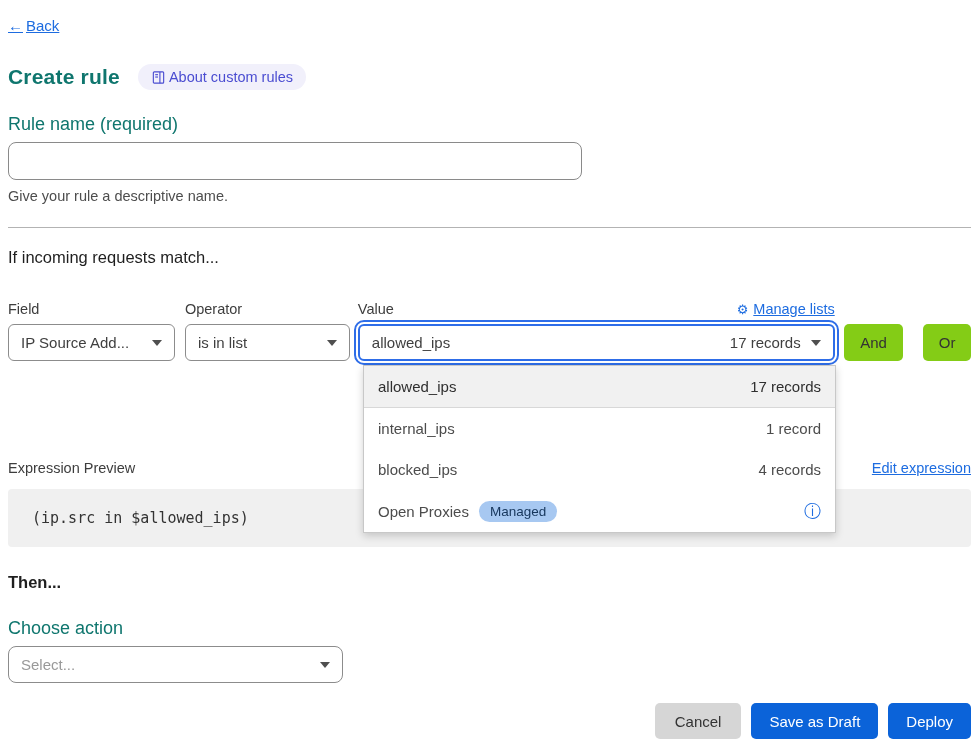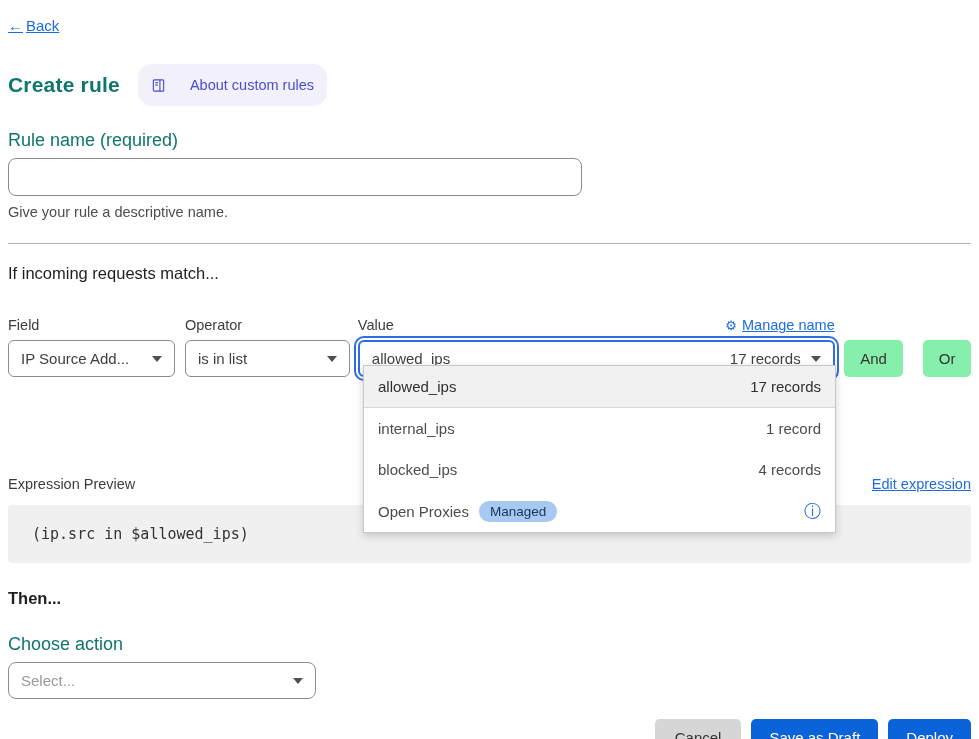--- a/index.html
+++ b/index.html
@@ -15,23 +15,23 @@
 
   
   .link { color:#1d6ce0; text-decoration:underline; cursor:pointer; font-size:14.5px; }
   .back-link { display:inline-flex; align-items:center; gap:3px; margin-top:17px; font-size:15px; }
   .back-arrow { text-decoration:none; display:inline-block; }
 
   
   .title-row { display:flex; align-items:center; gap:18px; margin-top:29px; }
   .page-title { font-size:21px; font-weight:bold; color:#0f766e; letter-spacing:.2px; }
   .about-badge {
-    display:inline-flex; align-items:center; gap:24px;
+    display:inline-flex; align-items:center; gap:3px;
     background:#f1f0fb; color:#4a4cd1;
-    font-size:14.5px; padding:13px 13px; border-radius:14px; cursor:pointer;
+    font-size:14.5px; padding:5px 13px; border-radius:14px; cursor:pointer;
   }
   .about-badge svg { display:block; }
 
   
   .field-label { margin-top:24px; font-size:18px; color:#0f766e; }
   .rule-name-input {
     display:block; margin-top:7px; width:574px; height:38px;
     border:1px solid #8a8a8a; border-radius:8px; outline:none;
     font-size:15px; padding:0 12px; color:#333;
     font-family:"Liberation Sans", sans-serif;
@@ -66,21 +66,21 @@
   .select-focused {
     border:2px solid #2e6de8;
     outline:2px solid #2e6de8; outline-offset:2px;
     border-radius:6px;
   }
   .select-right { display:flex; align-items:center; }
   .select-meta { color:#3f3f3f; font-size:15px; }
   .truncate { white-space:nowrap; overflow:hidden; text-overflow:ellipsis; max-width:118px; }
 
   .small-btn {
-    height:37px; border:none; border-radius:5px; background:#86efac; color:#333;
+    height:37px; border:none; border-radius:5px; background:#84cc16; color:#333;
     font-size:15px; font-family:"Liberation Sans", sans-serif; cursor:pointer;
   }
   .and-btn { width:60px; margin-left:9px; }
   .or-btn  { width:48px; margin-left:20px; }
 
   
   .list-dropdown {
     position:absolute; left:363px; top:365px; width:473px;
     background:#fff; border:1px solid #c8c8c8;
     box-shadow:0 3px 8px rgba(0,0,0,.18); z-index:10;
@@ -101,21 +101,21 @@
   .expr-header { display:flex; justify-content:space-between; align-items:baseline; margin-top:99px; }
   .expr-label { font-size:14.5px; color:#3d3d3d; }
   .expr-box {
     margin-top:13px; height:58px; background:#f0f0f0; border-radius:4px;
     display:flex; align-items:center; padding:0 24px;
     font-family:"DejaVu Sans Mono", monospace; font-size:15px; color:#333;
   }
 
   
   .then-heading { margin-top:26px; font-size:16.5px; font-weight:bold; color:#1f1f1f; }
-  .action-select { width:308px; margin-top:7px; border-radius:8px; }
+  .action-select { width:335px; margin-top:7px; border-radius:8px; }
   .placeholder { color:#999; }
 
   
   .footer-row { display:flex; justify-content:flex-end; align-items:center; gap:10px; margin-top:20px; }
   .btn { height:36px; border:none; border-radius:5px; font-size:15px;
          font-family:"Liberation Sans", sans-serif; cursor:pointer; }
   .btn-gray { background:#d6d6d6; color:#333; padding:0 20px; }
   .btn-blue { background:#0b63d9; color:#fff; padding:0 18px; }
 </style>
 </head>
@@ -170,21 +170,21 @@
         <span>is in list</span>
         <span class="caret"></span>
       </div>
     </div>
 
     <div class="cond-col col-value">
       <div class="value-header">
         <span class="cond-label" style="margin-bottom:0">Value</span>
         <a class="manage-lists">
           <span class="gear-glyph">⚙</span>
-          <span class="link">Manage name</span>
+          <span class="link">Manage lists</span>
         </a>
       </div>
       <div class="select-box select-focused">
         <span>allowed_ips</span>
         <span class="select-right">
           <span class="select-meta">17 records</span>
           <span class="caret"></span>
         </span>
       </div>
     </div>

